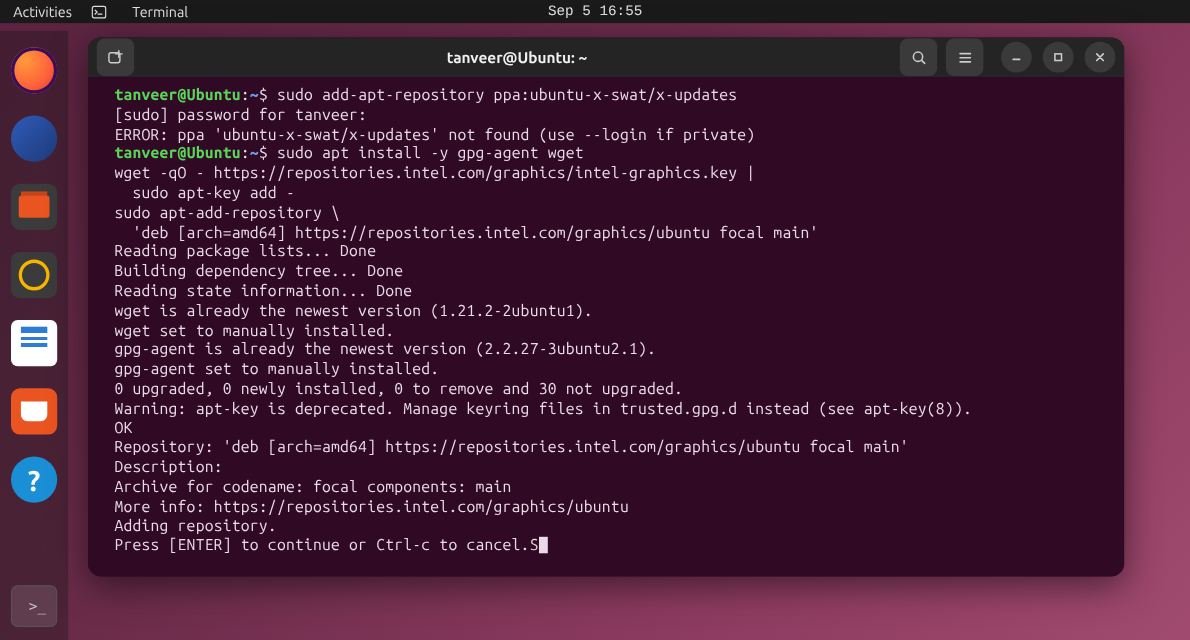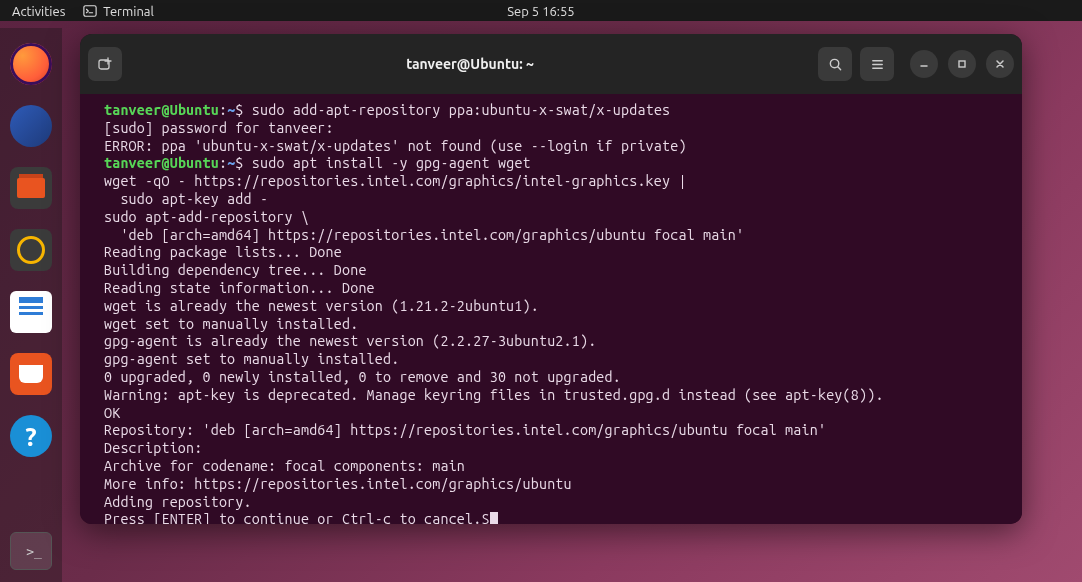--- a/index.html
+++ b/index.html
@@ -15,22 +15,22 @@
       height: 21px;
       background: #1a1a1a;
       color: #e0e0e0;
       display: flex;
       align-items: center;
       font-size: 13px;
       padding: 0 12px;
       position: relative;
     }
     .topbar .left { display: flex; gap: 18px; align-items: center; }
-    .topbar .center { position: absolute; left: 50%; transform: translateX(-50%); }
-    .topbar .term-ind { display: flex; align-items: center; gap: 6px; }
+    .topbar .center { position: absolute; left: 50%; transform: translateX(-50%); font-family: Liberation Mono, monospace; }
+    .topbar .term-ind { display: flex; align-items: center; gap: 23px; }
     .topbar .term-ind svg { width: 14px; height: 14px; }
     
     .dock {
       position: absolute;
       left: 0; top: 28px; bottom: 0;
       width: 62px;
       background: rgba(20,20,20,0.35);
       display: flex;
       flex-direction: column;
       align-items: center;
@@ -61,21 +61,21 @@
       position: absolute;
       left: 80px; top: 34px;
       width: 942px; height: 490px;
       background: #2d0a22;
       border-radius: 12px;
       box-shadow: 0 8px 32px rgba(0,0,0,0.5);
       display: flex; flex-direction: column;
       overflow: hidden;
     }
     .titlebar {
-      height: 60px;
+      height: 36px;
       background: #242424;
       display: flex; align-items: center;
       padding: 0 8px;
       gap: 8px;
     }
     .tb-btn {
       width: 34px; height: 34px;
       background: #3a3a3a;
       border-radius: 7px;
       display: flex; align-items: center; justify-content: center;

